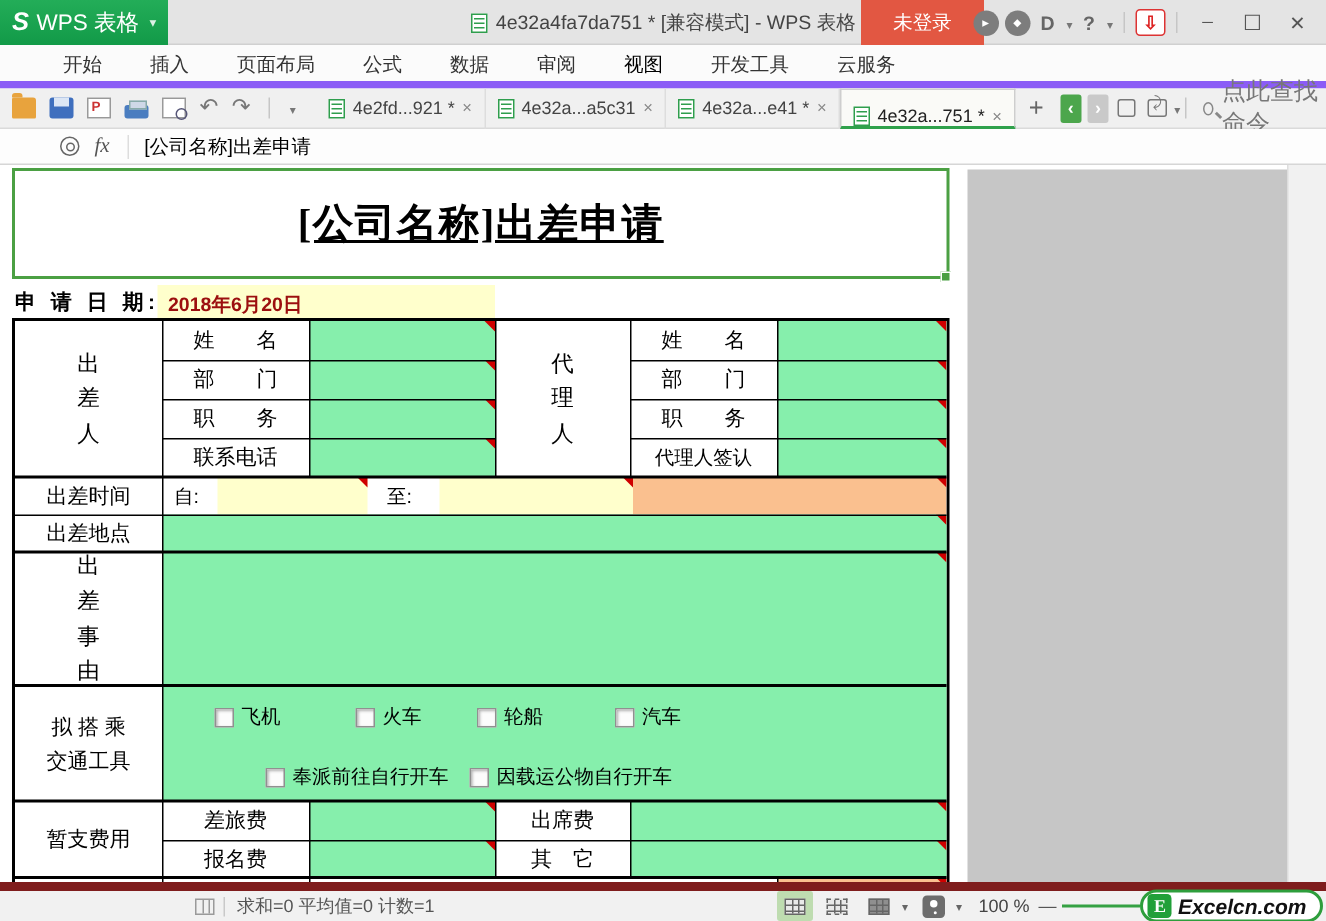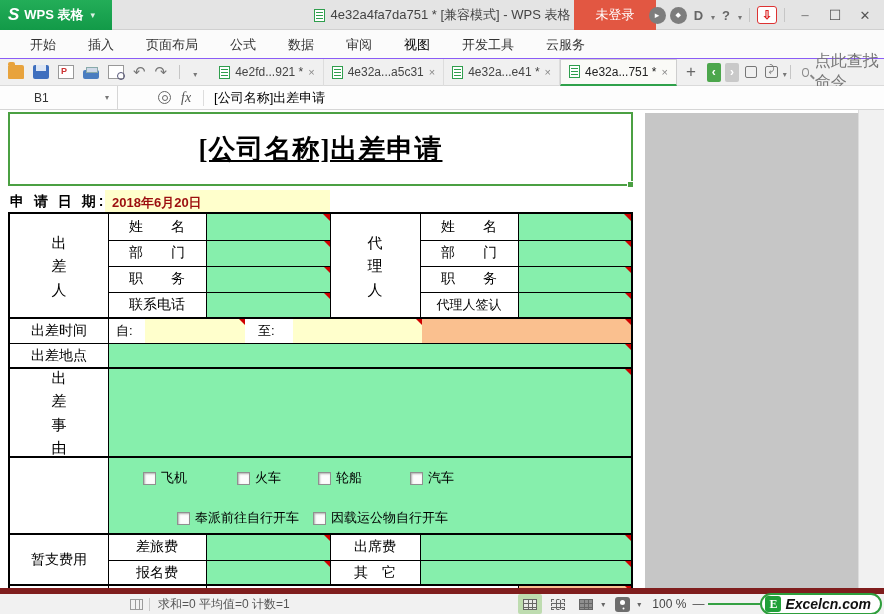--- a/index.html
+++ b/index.html
@@ -3,40 +3,40 @@
 <meta charset="utf-8">
 <style>
   * { margin:0; padding:0; box-sizing:border-box; }
   body { font-family:"Liberation Sans", sans-serif; background:#888; }
   #app { position:relative; width:884px; height:614px; background:#fff; overflow:hidden; }
 
   
   .titlebar { position:absolute; left:0; top:0; width:884px; height:30px; background:#e4e4e4; border-bottom:1px solid #d0d0d0; }
   .wps-btn { position:absolute; left:0; top:0; width:112px; height:30px; background:linear-gradient(#23ad58,#129a48); color:#fff; display:flex; align-items:center; gap:5px; padding-left:8px; cursor:pointer; }
   .wps-logo { font-weight:bold; font-style:italic; font-size:17px; }
-  .wps-btn .lbl { font-size:13px; font-weight:bold; }
+  .wps-btn .lbl { font-size:15px; font-weight:normal; }
   .wps-caret { font-size:9px; opacity:.85; margin-left:2px; }
   .doc-title { position:absolute; left:0; right:0; top:0; height:30px; display:flex; justify-content:center; align-items:center; gap:6px; font-size:13px; color:#444; pointer-events:none; }
   .sheet-ic { width:11px; height:13px; background:#fff; border:1px solid #2f9e4d; position:relative; display:inline-block; }
   .sheet-ic:before { content:""; position:absolute; left:1px; top:2px; width:7px; height:1px; background:#2f9e4d; box-shadow:0 3px 0 #2f9e4d, 0 6px 0 #2f9e4d; }
   .login-btn { position:absolute; right:228px; top:0; width:82px; height:30px; background:#e25742; color:#fff; font-size:13px; border:none; cursor:pointer; }
   .tb-icons { position:absolute; right:0; top:0; height:30px; display:flex; align-items:center; gap:4px; padding-right:6px; }
   .circ { width:17px; height:17px; border-radius:50%; background:#7d7d7d; color:#fff; font-size:9px; display:flex; align-items:center; justify-content:center; cursor:pointer; }
   .circ.play:after { content:"▸"; } .circ.gem:after { content:"◆"; font-size:7px; }
   .mini-ic { color:#666; font-size:13px; padding:0 3px; cursor:pointer; }
   .mini-ic.skin:after{content:"D"; font-weight:bold;} .mini-ic.help:after{content:"?"; font-weight:bold;}
   .drop:before { content:"▾"; font-size:8px; color:#777; margin-left:1px; }
   .vsep { width:1px; height:14px; background:#c6c6c6; margin:0 3px; }
   .dl-btn { width:20px; height:18px; background:#fff; border:1px solid #d33; border-radius:3px; color:#d22; font-size:12px; font-weight:bold; text-align:center; line-height:16px; cursor:pointer; }
   .dl-btn:after { content:"⇩"; }
   .win-btn { width:26px; height:30px; display:flex; align-items:center; justify-content:center; color:#555; font-size:13px; cursor:pointer; }
   .win-btn.min:after{content:"─"; font-size:10px;} .win-btn.max:after{content:"☐"; font-size:14px;} .win-btn.close:after{content:"✕"; }
 
   
-  .menubar { position:absolute; left:0; top:30px; width:884px; height:29px; background:#fbfbfb; border-bottom:1px solid #8b5cf6; display:flex; align-items:center; padding-left:14px; }
+  .menubar { position:absolute; left:0; top:30px; width:884px; height:29px; background:#fbfbfb; border-bottom:5px solid #8b5cf6; display:flex; align-items:center; padding-left:26px; }
   .menu-item { font-size:13px; color:#333; padding:0 16px; height:29px; line-height:29px; cursor:pointer; }
   .menu-item.active { color:#000000; }
 
   
   .toolbar { position:absolute; left:0; top:59px; width:884px; height:27px; background:#f0f0f0; border-bottom:1px solid #dadada; display:flex; align-items:center; }
   .qat { display:flex; align-items:center; gap:9px; padding:0 8px; }
   .ic { width:16px; height:14px; position:relative; cursor:pointer; }
   .folder { background:#e8a33d; border-radius:1px 2px 1px 1px; }
   .folder:before { content:""; position:absolute; top:-3px; left:0; width:7px; height:3px; background:#e8a33d; border-radius:2px 2px 0 0; }
   .save { background:#3f6fbe; border-radius:2px; }
@@ -45,21 +45,21 @@
   .pdf:after { content:"P"; position:absolute; left:2px; top:0px; font-size:9px; color:#c33; font-weight:bold; }
   .printer { background:#4a7dc0; border-radius:2px; top:2px; height:9px; }
   .printer:before { content:""; position:absolute; left:3px; top:-3px; width:10px; height:4px; background:#cfd8e8; border:1px solid #8aa; }
   .preview { background:#fff; border:1px solid #999; }
   .preview:after { content:""; position:absolute; right:-2px; bottom:-2px; width:6px; height:6px; border:1.5px solid #557; border-radius:50%; }
   .arrow-gl { font-size:15px; color:#777; line-height:14px; width:auto; }
   .tab-strip { display:flex; align-items:stretch; height:27px; margin-left:6px; }
   .doctab { display:flex; align-items:center; gap:5px; padding:0 8px; font-size:12px; color:#444; border-right:1px solid #ddd; cursor:pointer; white-space:nowrap; }
   .doctab .x { color:#888; font-size:11px; }
   .doctab .x:after { content:"×"; }
-  .doctab.active { background:#fafaf7; border:1px solid #cecece; border-bottom:2px solid #2fa14b; color:#222; }
+  .doctab.active { background:#fafaf7; border:1px solid #cecece; border-bottom:2px solid #2fa14b; color:#222;align-items:flex-end; }
   .gsheet { width:11px; height:13px; background:#fff; border:1px solid #2f9e4d; position:relative; flex:0 0 auto; }
   .gsheet:before { content:""; position:absolute; left:1px; top:2px; width:7px; height:1px; background:#2f9e4d; box-shadow:0 3px 0 #2f9e4d, 0 6px 0 #2f9e4d; }
   .plus-btn { font-size:17px; color:#666; padding:0 9px; cursor:pointer; }
   .plus-btn:after { content:"+"; }
   .nav-btn { width:19px; height:19px; margin:0 2px; border-radius:2px; display:flex; align-items:center; justify-content:center; font-size:12px; font-weight:bold; cursor:pointer; }
   .nav-prev { background:#4ca64c; color:#fff; } .nav-prev:after { content:"‹"; }
   .nav-next { background:#c9c9c9; color:#fff; } .nav-next:after { content:"›"; }
   .tool-sq { width:16px; height:12px; border:1.5px solid #777; border-radius:2px; position:relative; cursor:pointer; margin:0 4px; }
   .tool-sq.share:after { content:"⤸"; position:absolute; left:2px; top:-4px; color:#777; font-size:10px; }
   .search-box { display:flex; align-items:center; gap:6px; margin-left:8px; cursor:text; }
@@ -216,24 +216,20 @@
     <span class="tool-sq share"></span>
       <span class="drop"></span>
     <span class="vsep"></span>
     <div class="search-box">
       <span class="mag"></span>
       <span class="search-txt">点此查找命令</span>
     </div>
   </div>
 
   <div class="formulabar">
-    <div class="namebox">
-      <span>B1</span>
-      <span class="caret"></span>
-    </div>
     <span class="locate"></span>
     <span class="fx">fx</span>
     <span class="fbar-sep"></span>
     <span class="fvalue">[公司名称]出差申请</span>
   </div>
 
   <div class="sheetarea">
     <div class="grayzone"></div>
     <div class="vscroll"></div>
 
@@ -311,20 +307,24 @@
           <span class="tri"></span>
         </div>
 
       <div class="cell c-lab" style="left:0;top:154px;width:98px;height:89px;">
           <span class="vert">出差事由</span>
         </div>
       <div class="cell c-in" style="left:98px;top:154px;width:523px;height:89px;">
           <span class="tri"></span>
         </div>
 
+      <div class="cell c-lab" style="left:0;top:243px;width:98px;height:77px;flex-direction:column;line-height:1.6;">
+        <span>拟 搭 乘</span>
+        <span>交通工具</span>
+      </div>
       <div class="cell c-in" style="left:98px;top:243px;width:523px;height:77px;">
         <span class="opt" style="left:35px;top:12px;">
             <span class="cb"></span>
             <span>飞机</span>
           </span>
         <span class="opt" style="left:129px;top:12px;">
             <span class="cb"></span>
             <span>火车</span>
           </span>
         <span class="opt" style="left:210px;top:12px;">

